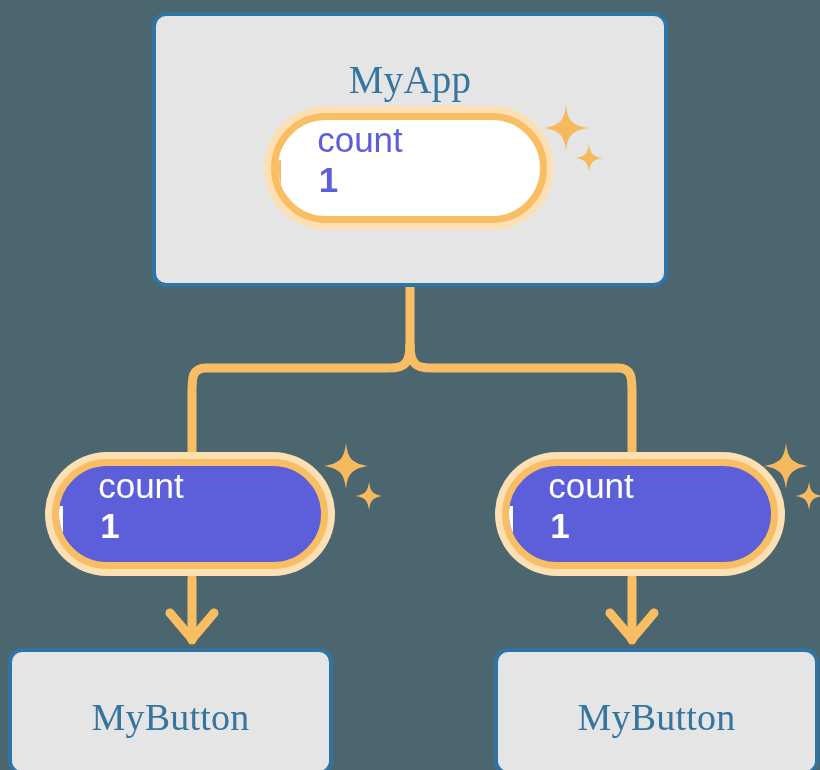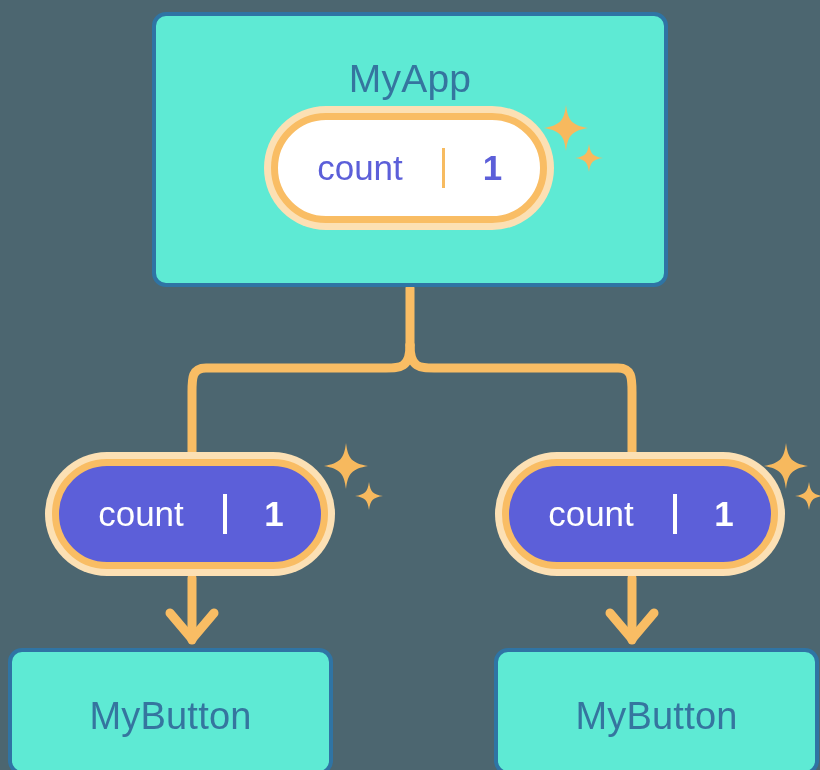--- a/index.html
+++ b/index.html
@@ -27,24 +27,25 @@
     left: 0;
     top: 0;
     width: 820px;
     height: 770px;
     pointer-events: none;
   }
 
   
   .card {
     position: absolute;
-    background: #5eead4;
+    background: #e5e5e5;
     border: 4px solid #2f74a4;
     border-radius: 14px;
     box-sizing: border-box;
+    font-family: Liberation Serif, serif;
   }
   #card-myapp {
     left: 152px;
     top: 12px;
     width: 516px;
     height: 275px;
   }
   .card-title {
     position: absolute;
     left: 0;
@@ -89,24 +90,25 @@
     background: #fce0b4;           
     padding: 7px;
     display: flex;
   }
   .pill-inner {
     position: relative;
     box-sizing: border-box;
     border-radius: 999px;
     border: 7px solid #f9bd64;     
     display: flex;
-    align-items: center;
+    align-items: flex-start;
     overflow: hidden;
     width: 100%;
     height: 100%;
+    flex-direction: column;
   }
   .pill-cell {
     display: flex;
     align-items: center;
     justify-content: center;
     box-sizing: border-box;
   }
   .pill-key {
     flex: 0 0 auto;
   }

